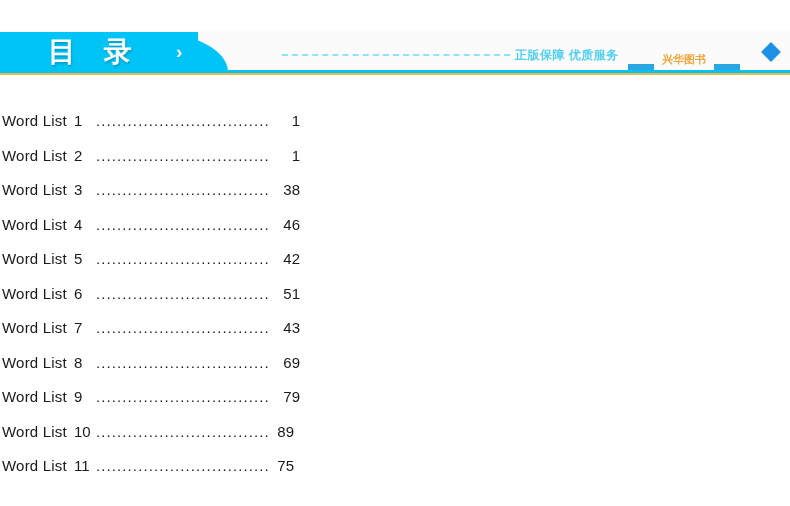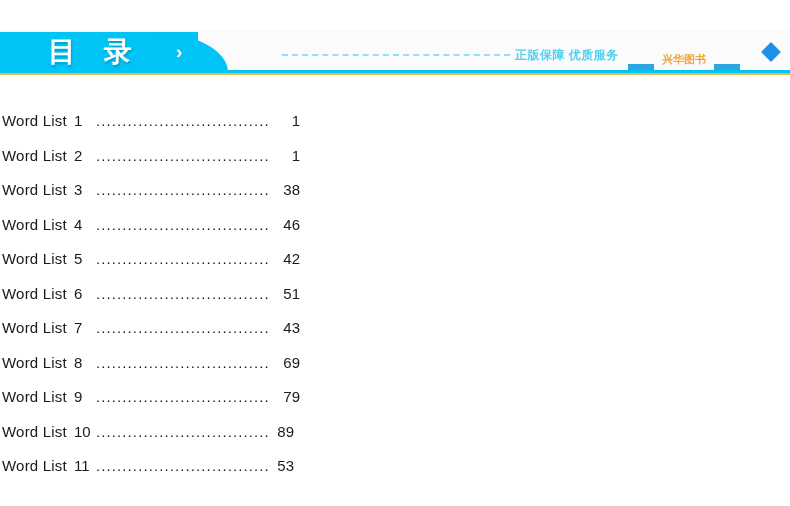--- a/index.html
+++ b/index.html
@@ -240,14 +240,14 @@
     <div class="toc-row gap"><span class="toc-label">Word List</span><span class="toc-num">1</span><span class="toc-dots">..............................................</span><span class="toc-page">1</span></div>
     <div class="toc-row gap"><span class="toc-label">Word List</span><span class="toc-num">2</span><span class="toc-dots">..............................................</span><span class="toc-page">1</span></div>
     <div class="toc-row gap"><span class="toc-label">Word List</span><span class="toc-num">3</span><span class="toc-dots">..............................................</span><span class="toc-page">38</span></div>
     <div class="toc-row gap"><span class="toc-label">Word List</span><span class="toc-num">4</span><span class="toc-dots">..............................................</span><span class="toc-page">46</span></div>
     <div class="toc-row gap"><span class="toc-label">Word List</span><span class="toc-num">5</span><span class="toc-dots">..............................................</span><span class="toc-page">42</span></div>
     <div class="toc-row gap"><span class="toc-label">Word List</span><span class="toc-num">6</span><span class="toc-dots">..............................................</span><span class="toc-page">51</span></div>
     <div class="toc-row gap"><span class="toc-label">Word List</span><span class="toc-num">7</span><span class="toc-dots">..............................................</span><span class="toc-page">43</span></div>
     <div class="toc-row gap"><span class="toc-label">Word List</span><span class="toc-num">8</span><span class="toc-dots">..............................................</span><span class="toc-page">69</span></div>
     <div class="toc-row gap"><span class="toc-label">Word List</span><span class="toc-num">9</span><span class="toc-dots">..............................................</span><span class="toc-page">79</span></div>
     <div class="toc-row tight"><span class="toc-label">Word List</span><span class="toc-num">10</span><span class="toc-dots">................................................</span><span class="toc-page">89</span></div>
-    <div class="toc-row tight"><span class="toc-label">Word List</span><span class="toc-num">11</span><span class="toc-dots">................................................</span><span class="toc-page">53</span></div>
+    <div class="toc-row tight"><span class="toc-label">Word List</span><span class="toc-num">11</span><span class="toc-dots">................................................</span><span class="toc-page">75</span></div>
   </div>
 
 </body></html>

